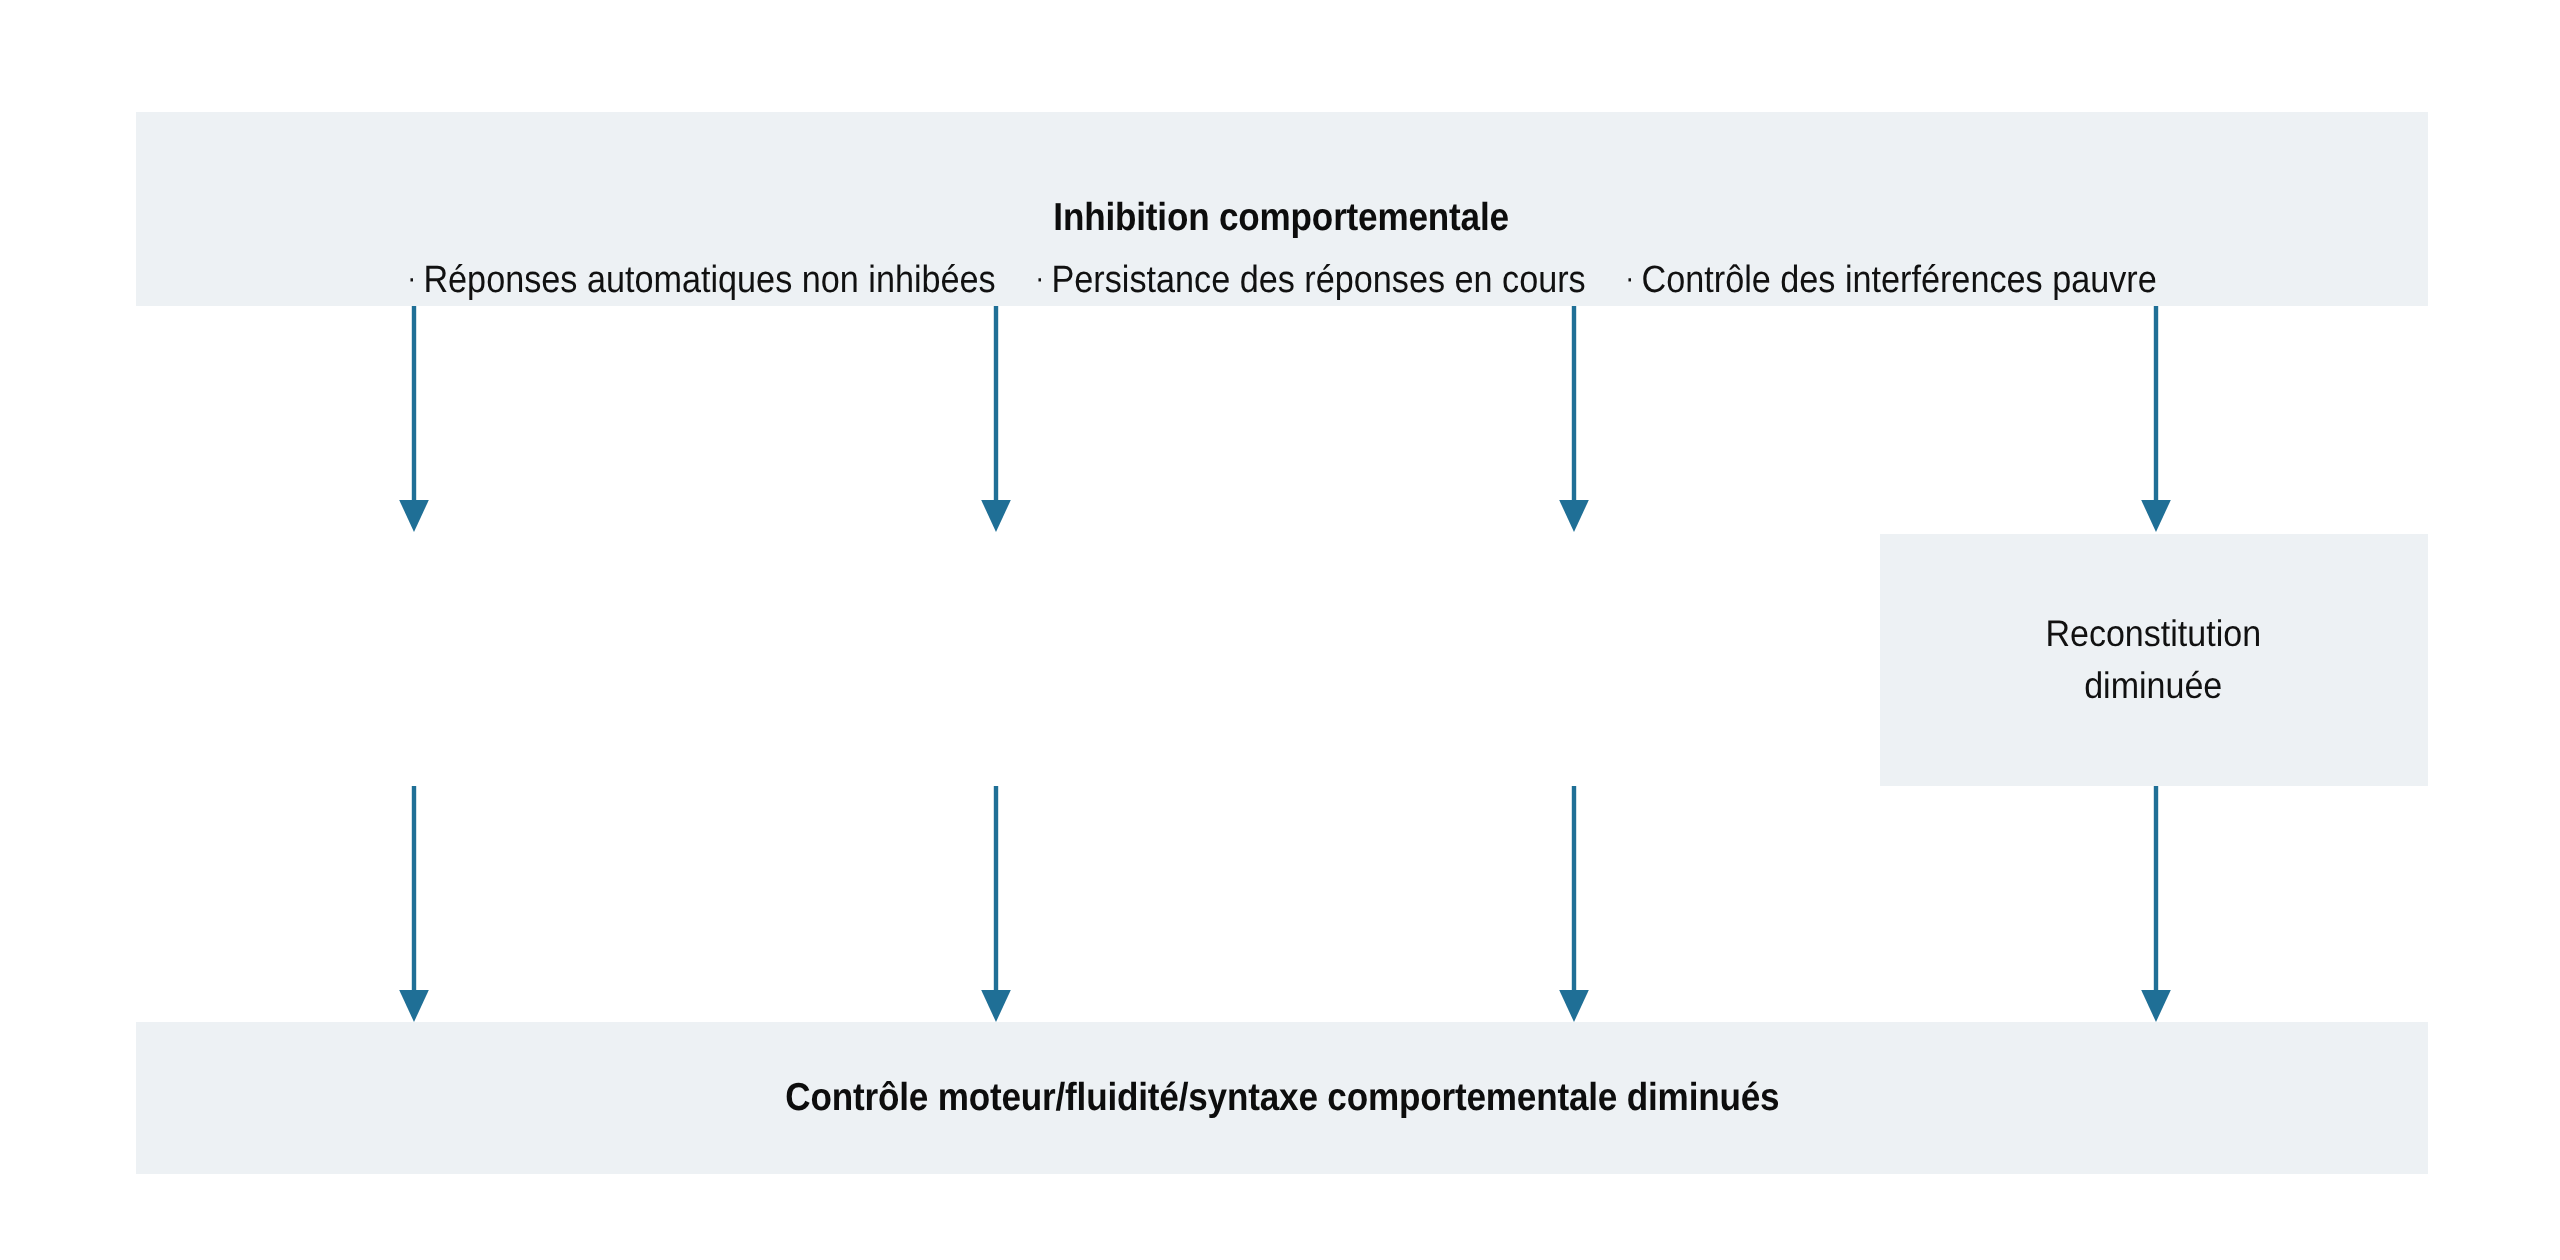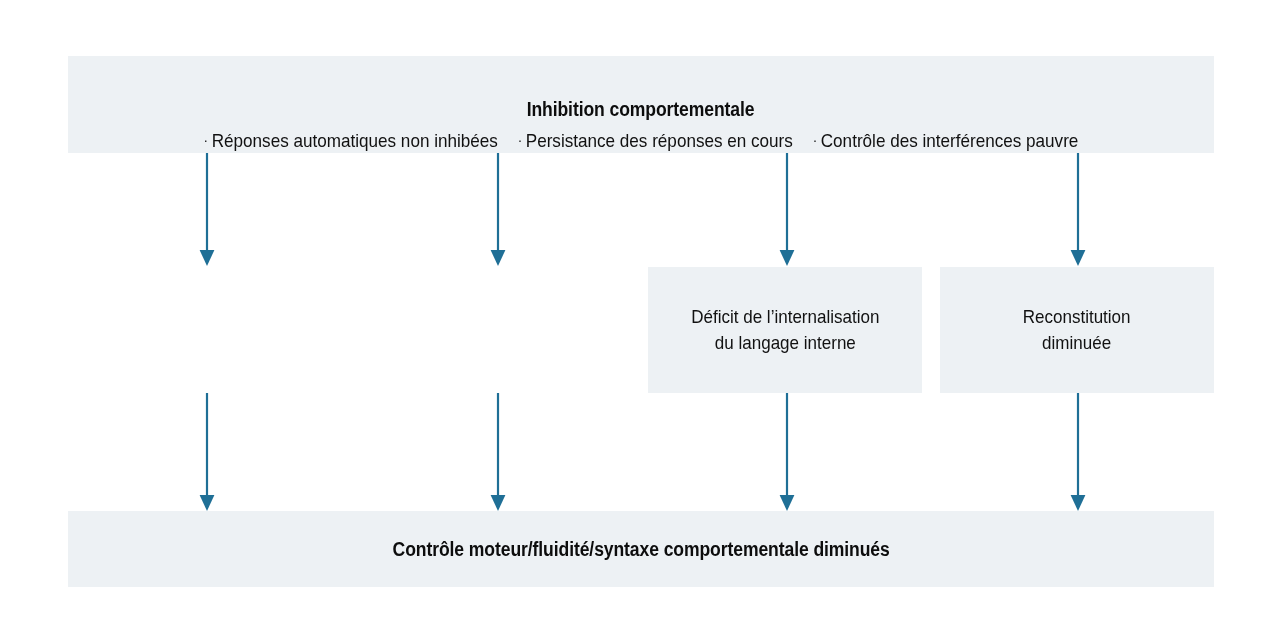--- a/index.html
+++ b/index.html
@@ -150,26 +150,20 @@
   </div>
   <div class="arrow" style="left:1068px; top:153px;">
     <svg width="20" height="114" viewBox="0 0 20 114" aria-hidden="true">
       <line x1="10" y1="0" x2="10" y2="99" stroke="#1f6f96" stroke-width="2.2"></line>
       <polygon points="2.6,97 17.4,97 10,113" fill="#1f6f96"></polygon>
     </svg>
   </div>
 
 
 
-  <div class="box mid-box" id="mid-box-3">
-    <div class="mid-text">
-      <span class="ln">Déficit de l’internalisation</span>
-      <span class="ln">du langage interne</span>
-    </div>
-  </div>
 
   <div class="box mid-box" id="mid-box-4">
     <div class="mid-text">
       <span class="ln">Reconstitution</span>
       <span class="ln">diminuée</span>
     </div>
   </div>
 
   <div class="arrow" style="left:197px; top:393px;">
     <svg width="20" height="119" viewBox="0 0 20 119" aria-hidden="true">

